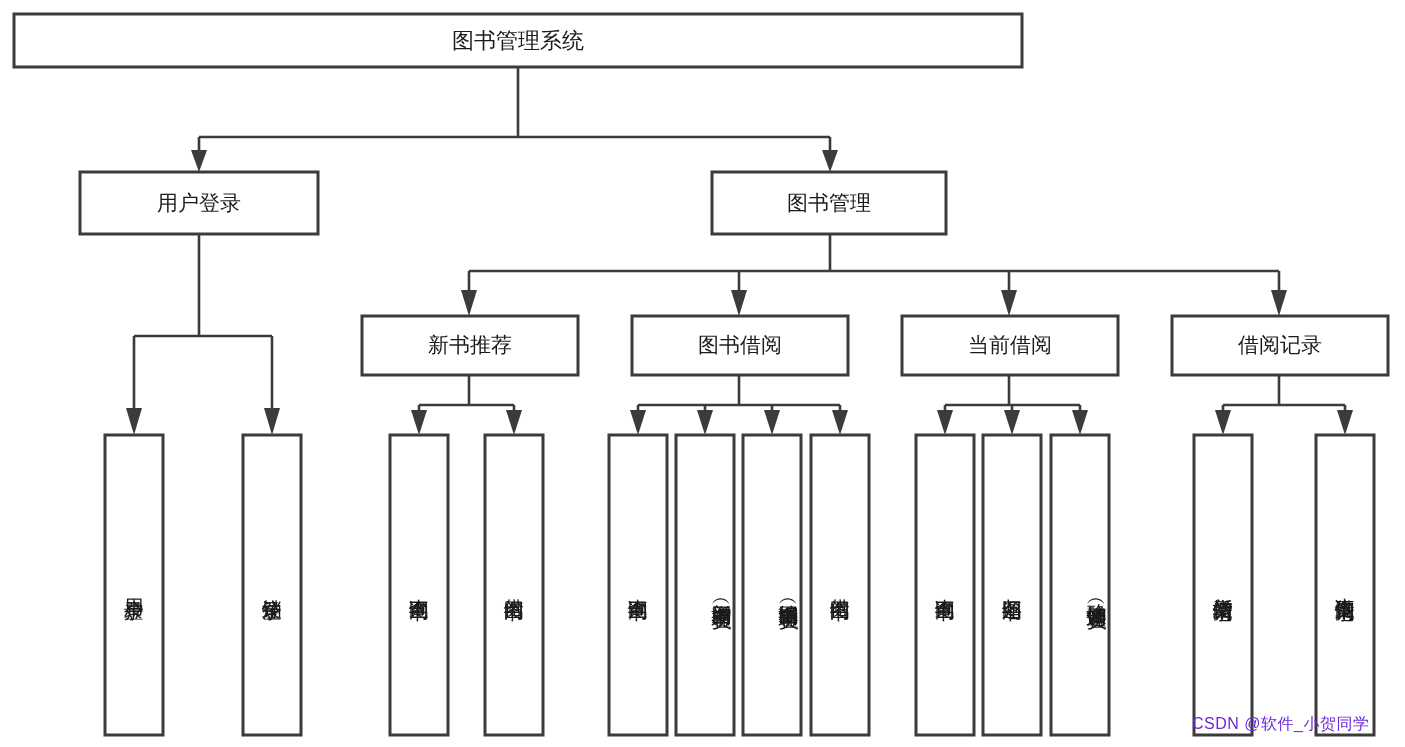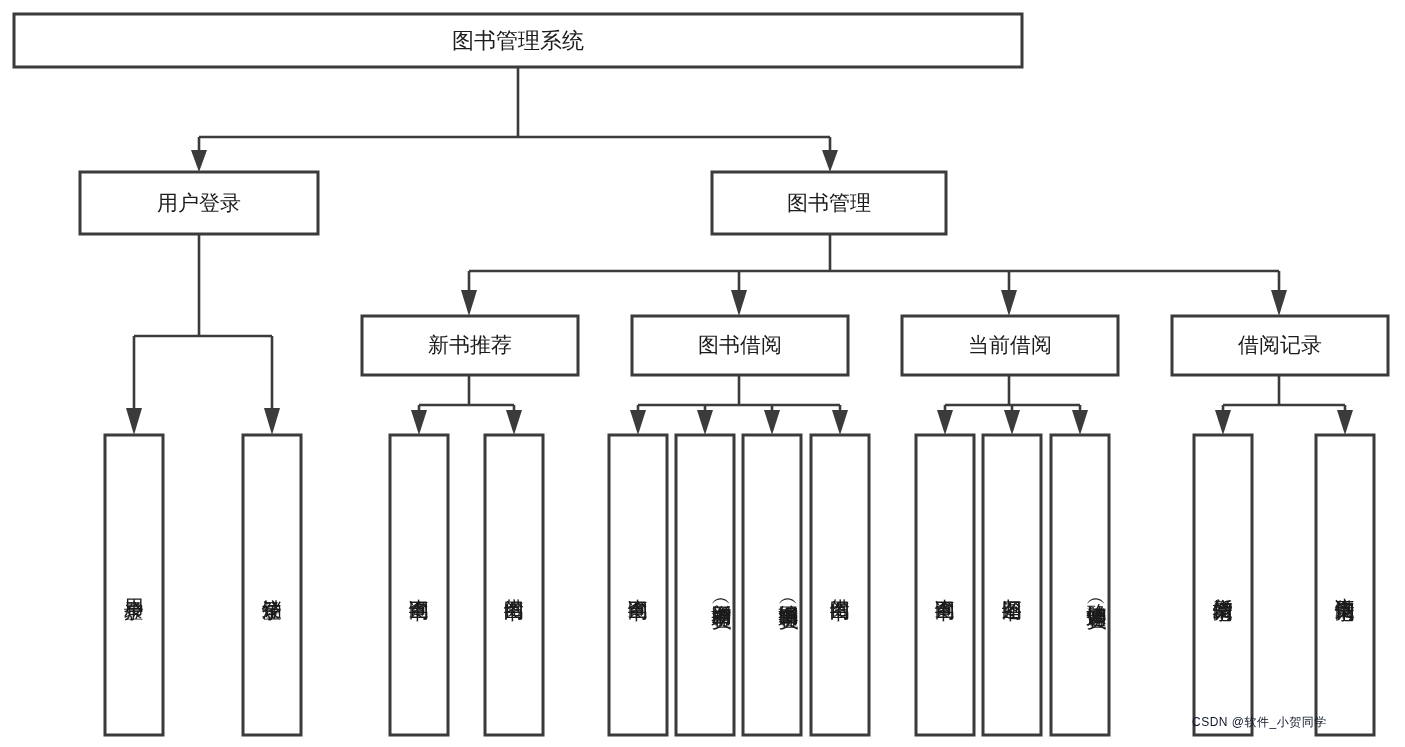--- a/index.html
+++ b/index.html
@@ -65,22 +65,22 @@
     justify-content: center;
     white-space: nowrap;
     letter-spacing: 1px;
     pointer-events: none;
   }
   .watermark {
     position: absolute;
     left: 1192px;
     top: 714px;
     font-family: "Liberation Sans", "DejaVu Sans", sans-serif;
-    font-size: 12px;
-    color: #0f172a;
+    font-size: 16px;
+    color: #6d28d9;
     white-space: nowrap;
     letter-spacing: 0.5px;
   }
 </style>
 </head>
 <body>
 
 <div id="diagram-root">
 
   <svg class="diagram-canvas" viewBox="0 0 1405 747">

